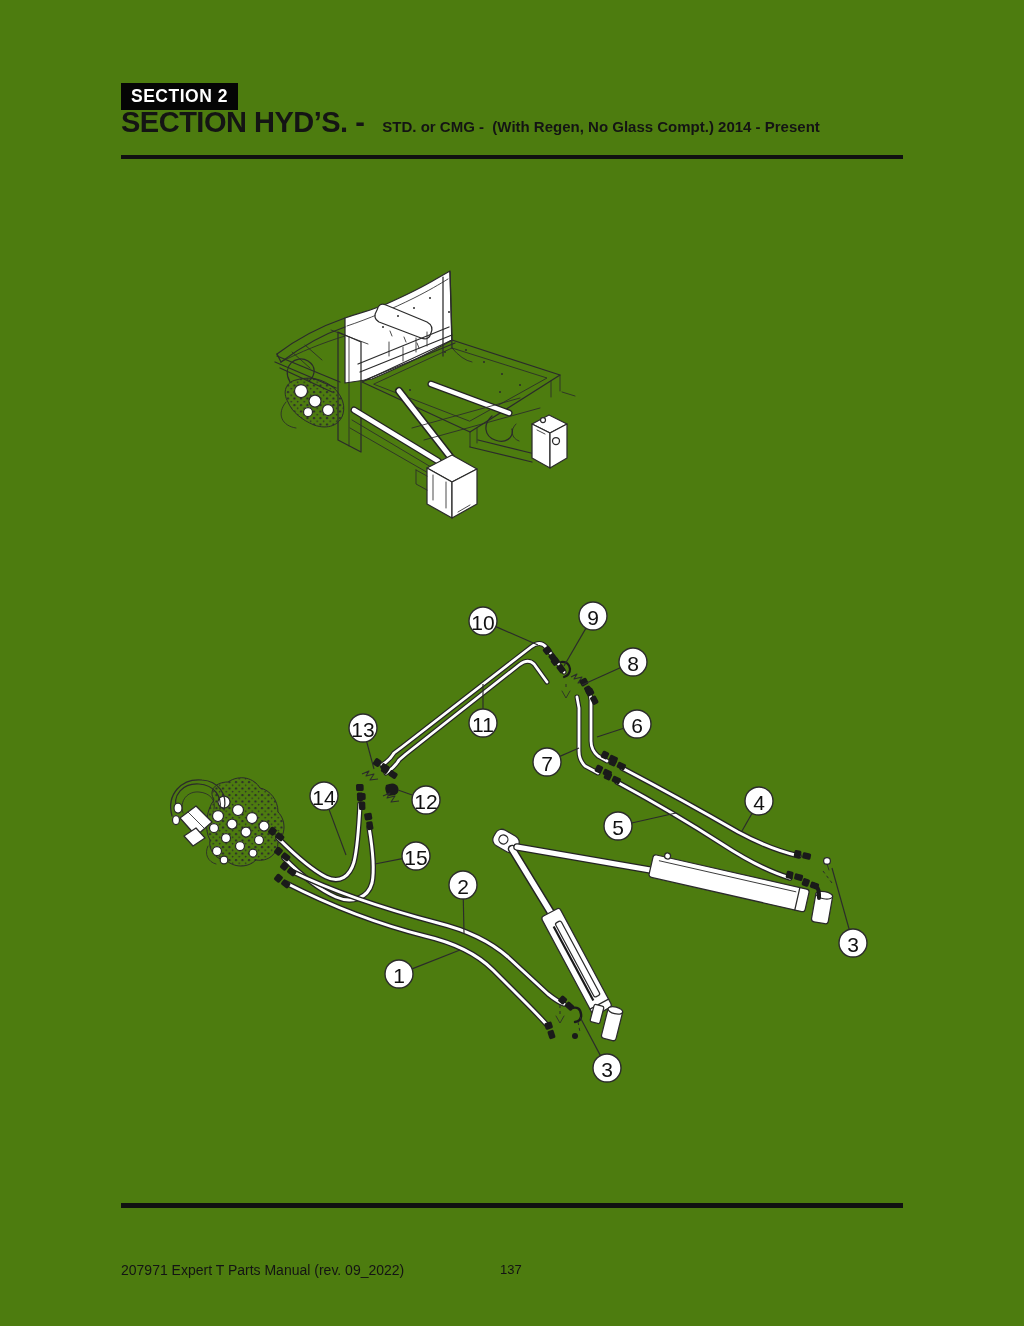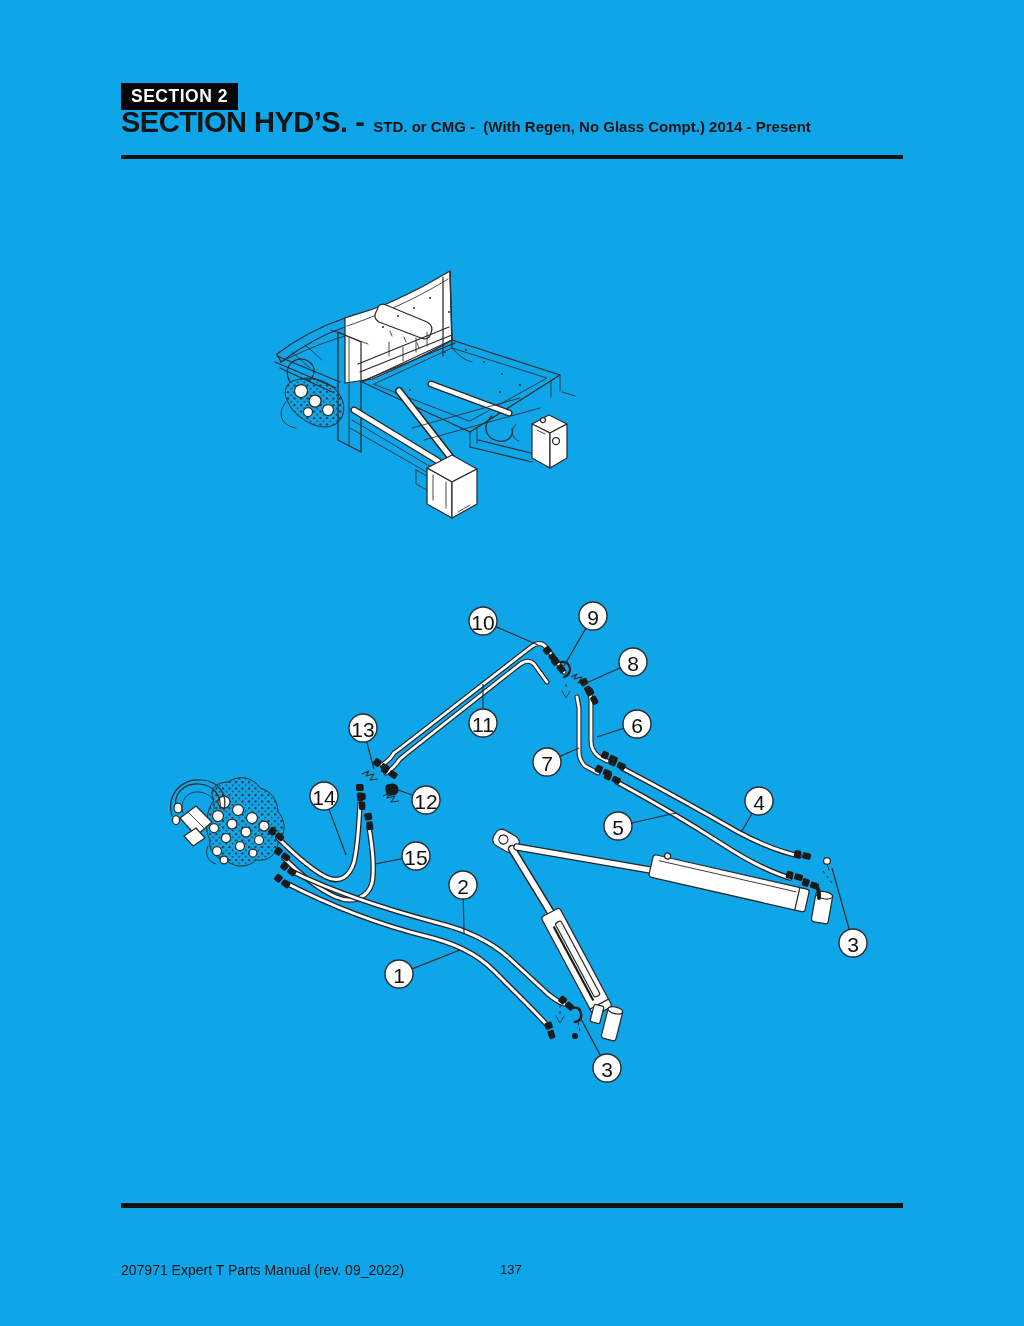--- a/index.html
+++ b/index.html
@@ -1,22 +1,22 @@
 <!DOCTYPE html>
 <html><head>
 <meta charset="utf-8">
 <style>
   html,body{margin:0;padding:0;background:#e8e8e8;}
-  #page{position:relative;width:1024px;height:1326px;background:#0ea5e9;overflow:hidden;
+  #page{position:relative;width:1024px;height:1326px;background:#4d7c0f;overflow:hidden;
         font-family:"Liberation Sans",sans-serif;color:#141414;}
   .secbox{position:absolute;left:121px;top:83px;height:27px;line-height:27px;padding:0 10px;
           background:#050505;color:#ffffff;font-size:17.5px;font-weight:bold;letter-spacing:.5px;}
   .titlerow{position:absolute;left:121px;top:106px;white-space:nowrap;}
   .t1{font-size:29px;font-weight:bold;letter-spacing:-.5px;}
-  .t2{font-size:15px;font-weight:bold;margin-left:9px;white-space:pre;}
+  .t2{font-size:15px;font-weight:bold;margin-left:18px;white-space:pre;}
   .rule{position:absolute;left:121px;width:782px;background:#111;}
   .rule-top{top:155px;height:3.5px;}
   .rule-bot{top:1203px;height:4.5px;}
   .refnote{position:absolute;left:250px;top:1012px;width:170px;text-align:center;
            font-size:8.5px;line-height:12.3px;color:#222;}
   .f-left{position:absolute;left:121px;top:1262px;font-size:14px;}
   .f-page{position:absolute;left:500px;top:1262px;font-size:13px;text-align:right;}
   svg{position:absolute;left:0;top:0;}
   .ln{stroke:#2b2b2b;stroke-width:1.25;fill:none;stroke-linecap:round;stroke-linejoin:round;}
   .lnt{stroke:#2b2b2b;stroke-width:.85;fill:none;stroke-linecap:round;}

